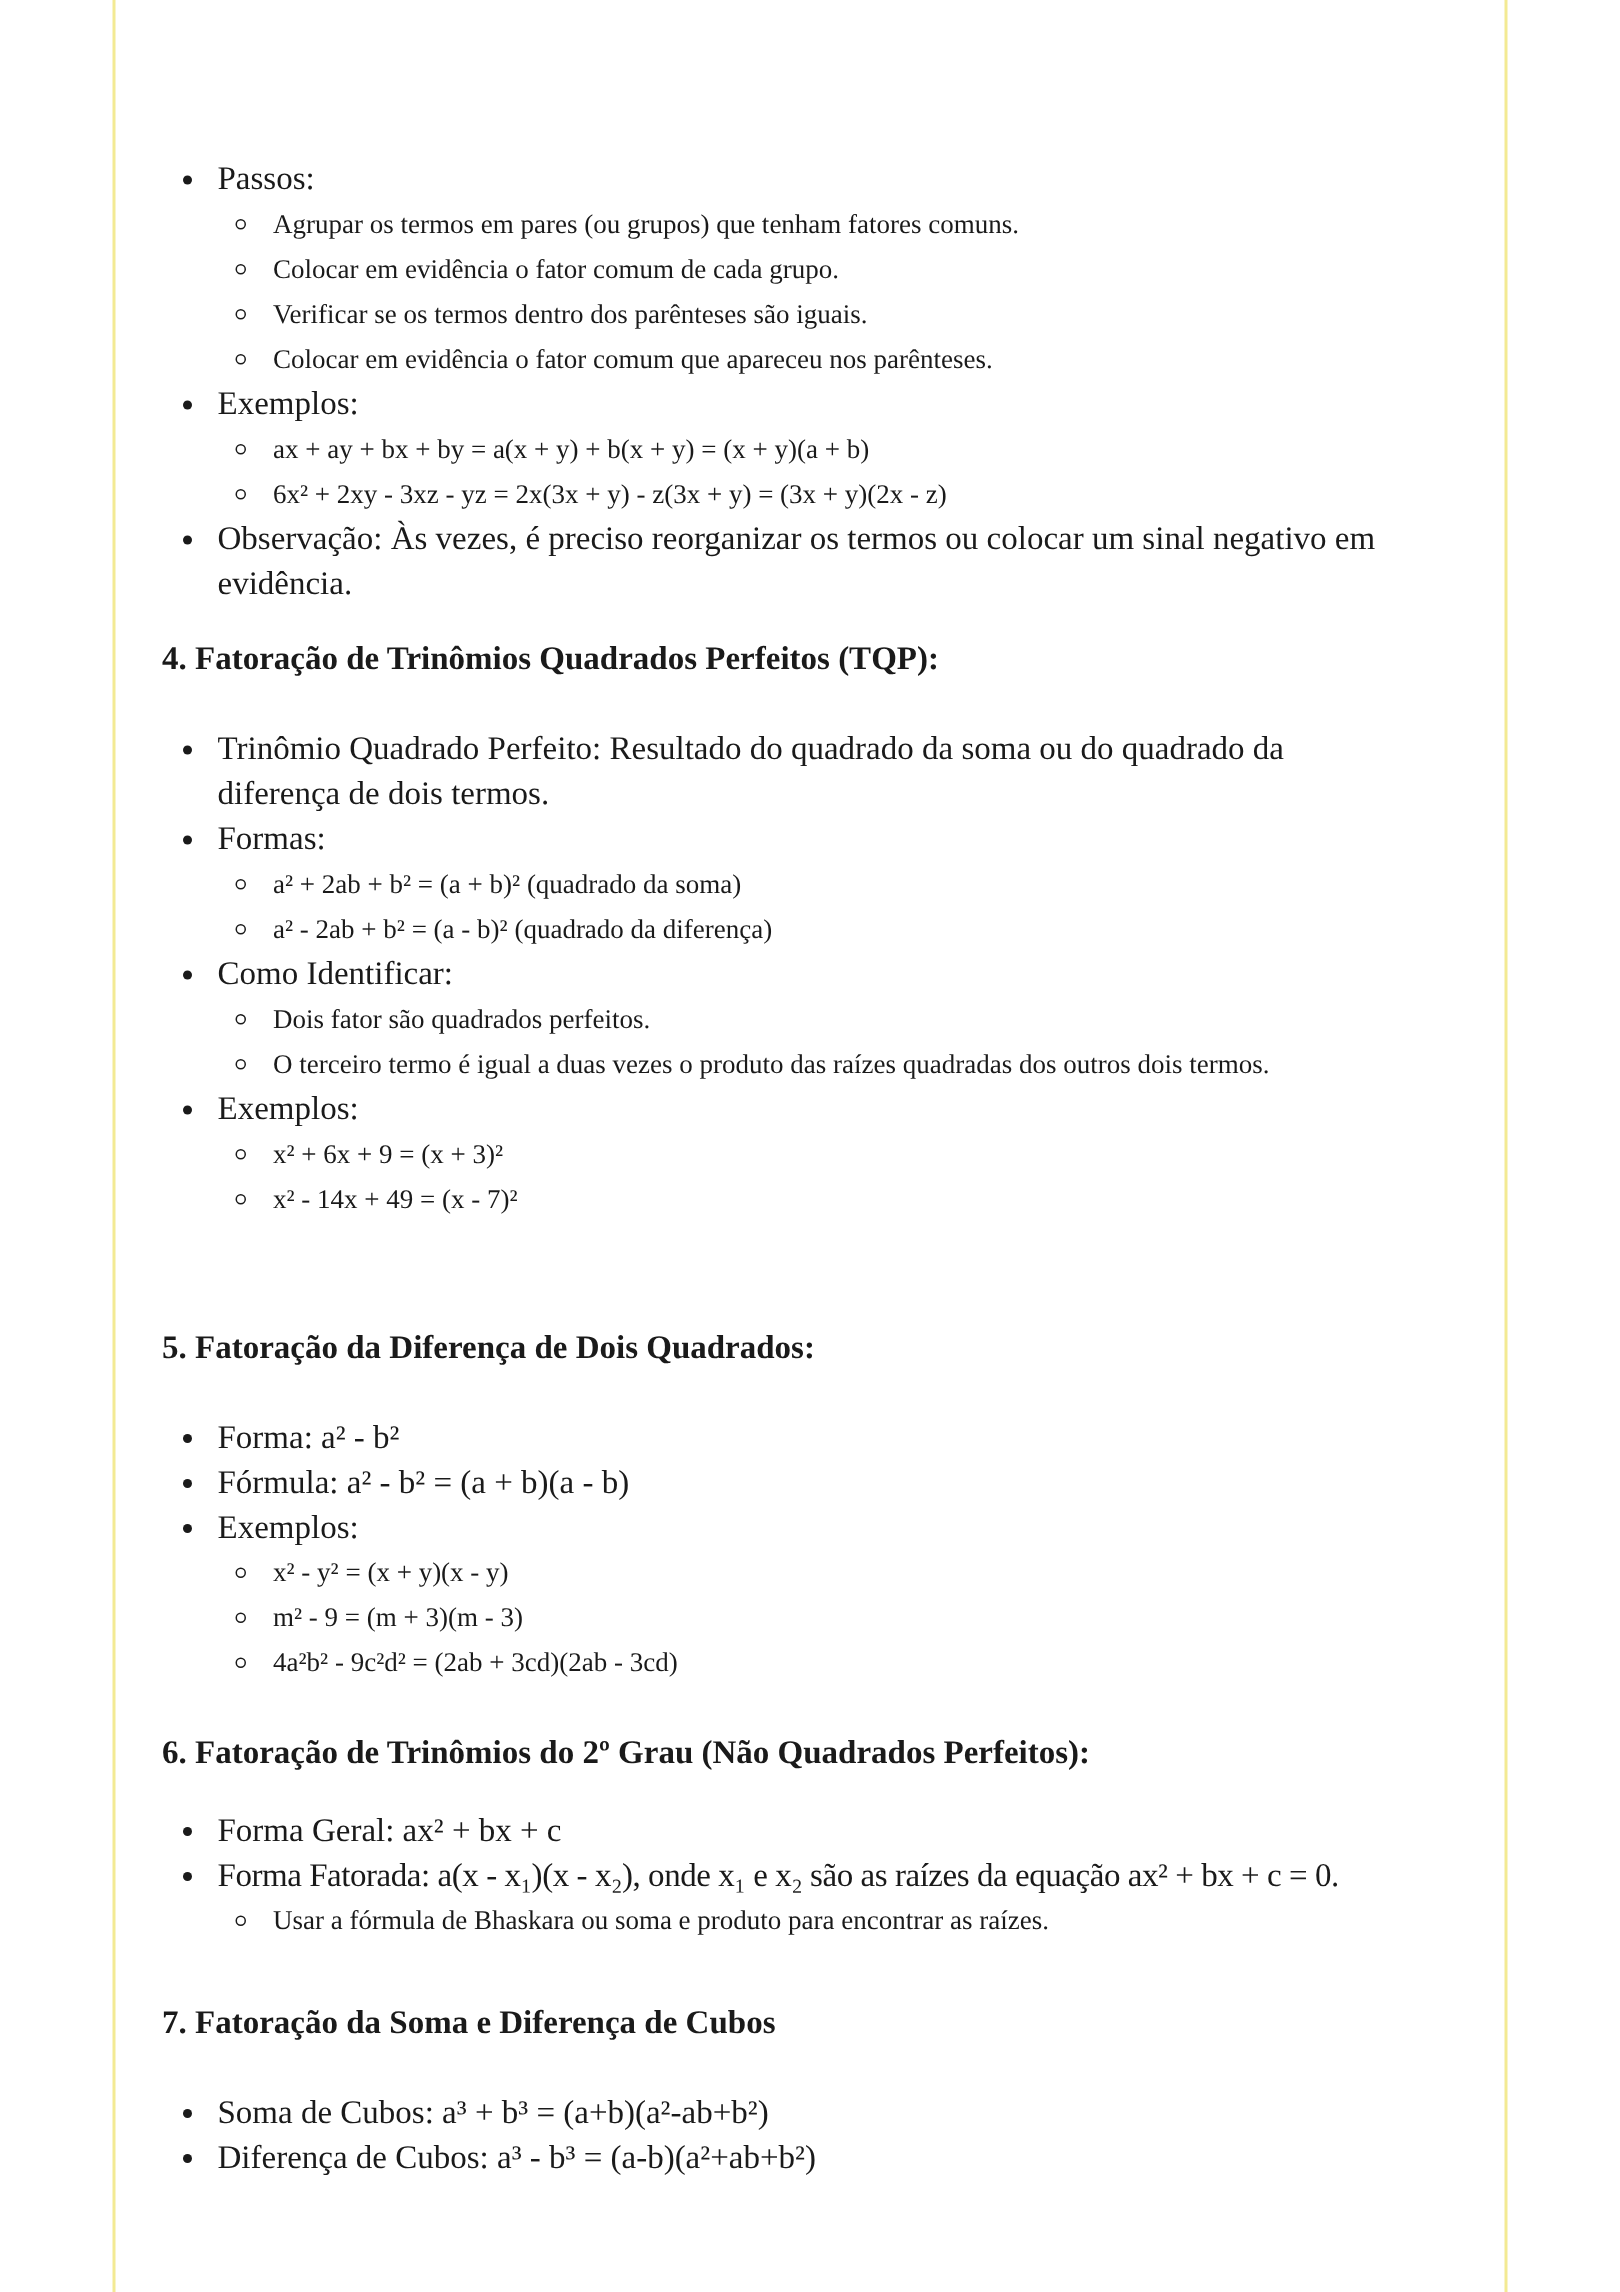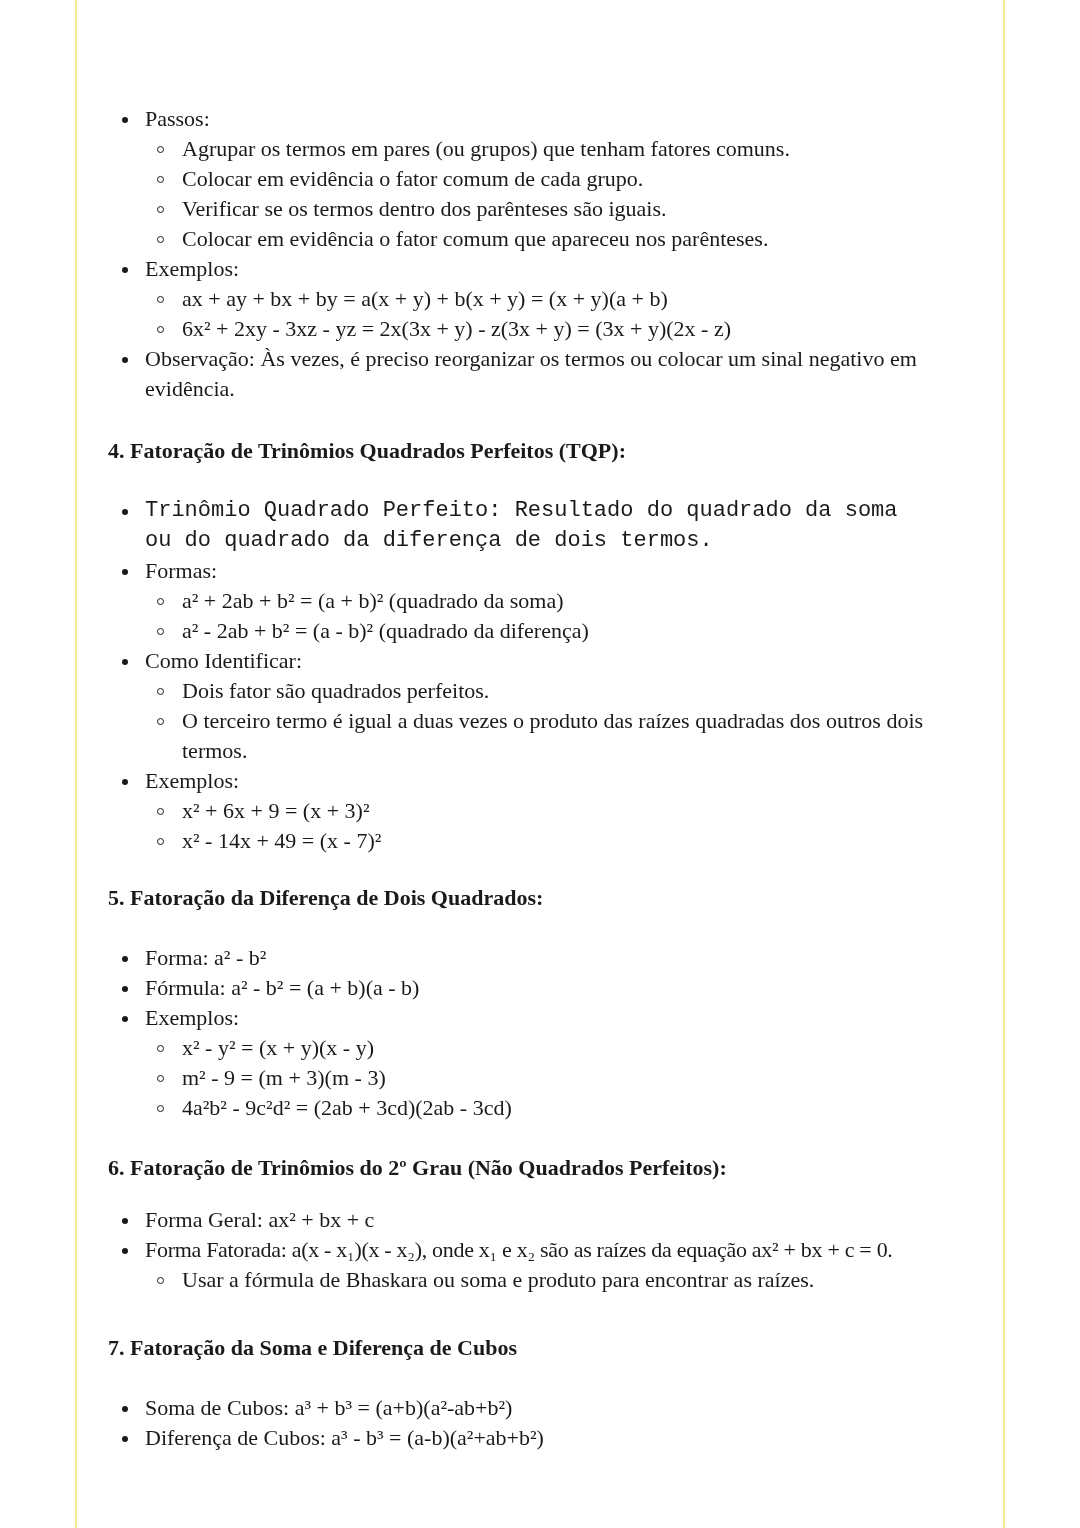--- a/index.html
+++ b/index.html
@@ -12,21 +12,21 @@
     position: absolute; top: 0; bottom: 0; width: 2px; background: #f3ea93;
   }
   .page-border-left { left: 75px; }
   .page-border-right { left: 1003px; }
   ul { margin: 0; padding: 0; list-style: none; }
   .l1 > li { position: relative; padding-left: 37px; font-size: 22px; line-height: 30px; }
   .l1 > li::before {
     content: ""; position: absolute; left: 14px; top: 13px;
     width: 6px; height: 6px; border-radius: 50%; background: #1a1a1a;
   }
-  .l2 > li { position: relative; padding-left: 37px; font-size: 22px; line-height: 30px; }
+  .l2 > li { position: relative; padding-left: 37px; font-size: 18px; line-height: 30px; }
   .l2 > li::before {
     content: ""; position: absolute; left: 12px; top: 12px;
     width: 5px; height: 5px; border-radius: 50%; border: 1.5px solid #1a1a1a; background: transparent;
   }
   h2 {
     margin: 0; font-size: 22px; font-weight: bold; line-height: 30px;
     font-family: "Liberation Serif", "DejaVu Serif", serif;
   }
   .section { position: absolute; left: 108px; width: 860px; }
 </style>
@@ -51,24 +51,24 @@
       <span>Exemplos:</span>
       <ul class="l2">
         <li>ax + ay + bx + by = a(x + y) + b(x + y) = (x + y)(a + b)</li>
         <li>6x² + 2xy - 3xz - yz = 2x(3x + y) - z(3x + y) = (3x + y)(2x - z)</li>
       </ul>
     </li>
     <li style="padding-right:40px;">Observação: Às vezes, é preciso reorganizar os termos ou colocar um sinal negativo em evidência.</li>
   </ul>
 </div>
 
-<div class="section" style="top:436px;">
+<div class="section" style="top:424px;">
   <h2>4. Fatoração de Trinômios Quadrados Perfeitos (TQP):</h2>
   <ul class="l1" style="margin-top:30px;">
-    <li style="padding-right:60px;font-family:Liberation Mono, monospace;">Trinômio Quadrado Perfeito: Resultado do quadrado da soma ou do quadrado da diferença de dois termos.</li>
+    <li style="padding-right:60px;">Trinômio Quadrado Perfeito: Resultado do quadrado da soma ou do quadrado da diferença de dois termos.</li>
     <li>
       <span>Formas:</span>
       <ul class="l2">
         <li>a² + 2ab + b² = (a + b)² (quadrado da soma)</li>
         <li>a² - 2ab + b² = (a - b)² (quadrado da diferença)</li>
       </ul>
     </li>
     <li>
       <span>Como Identificar:</span>
       <ul class="l2">

